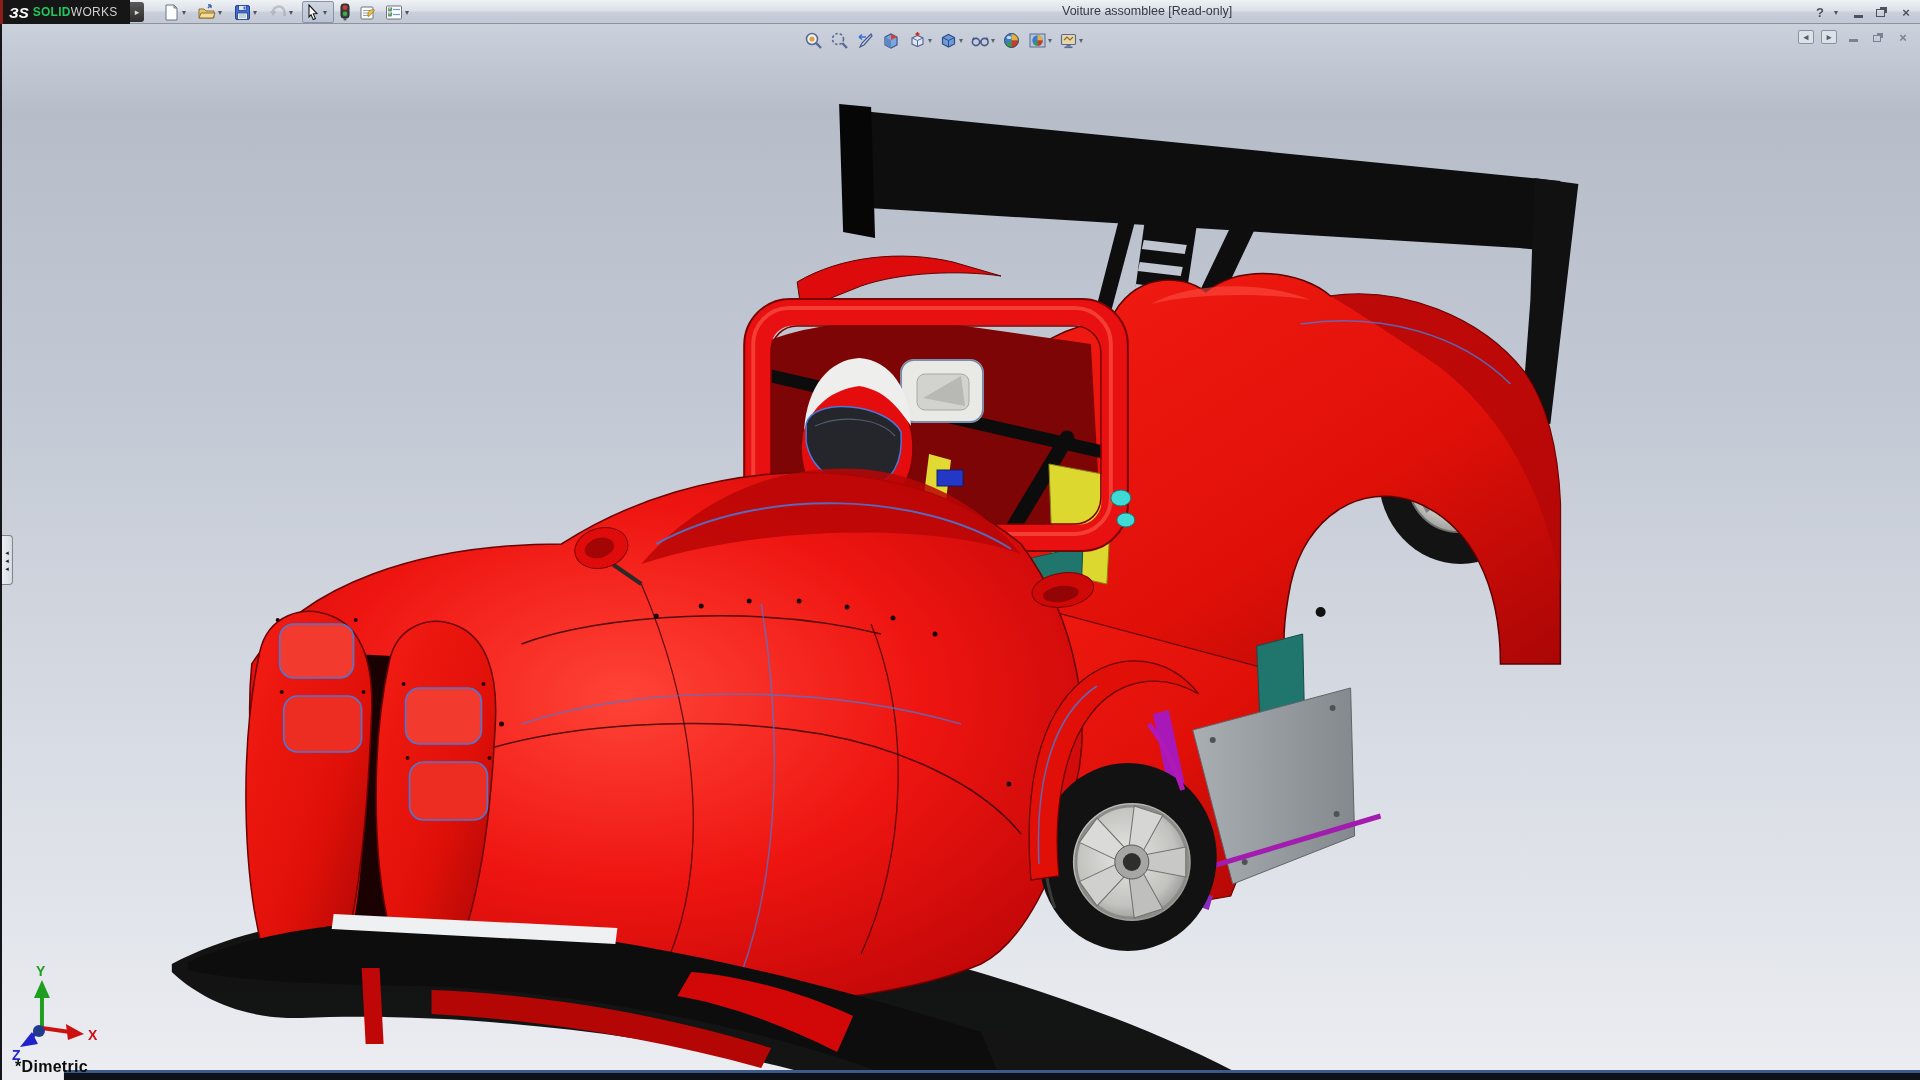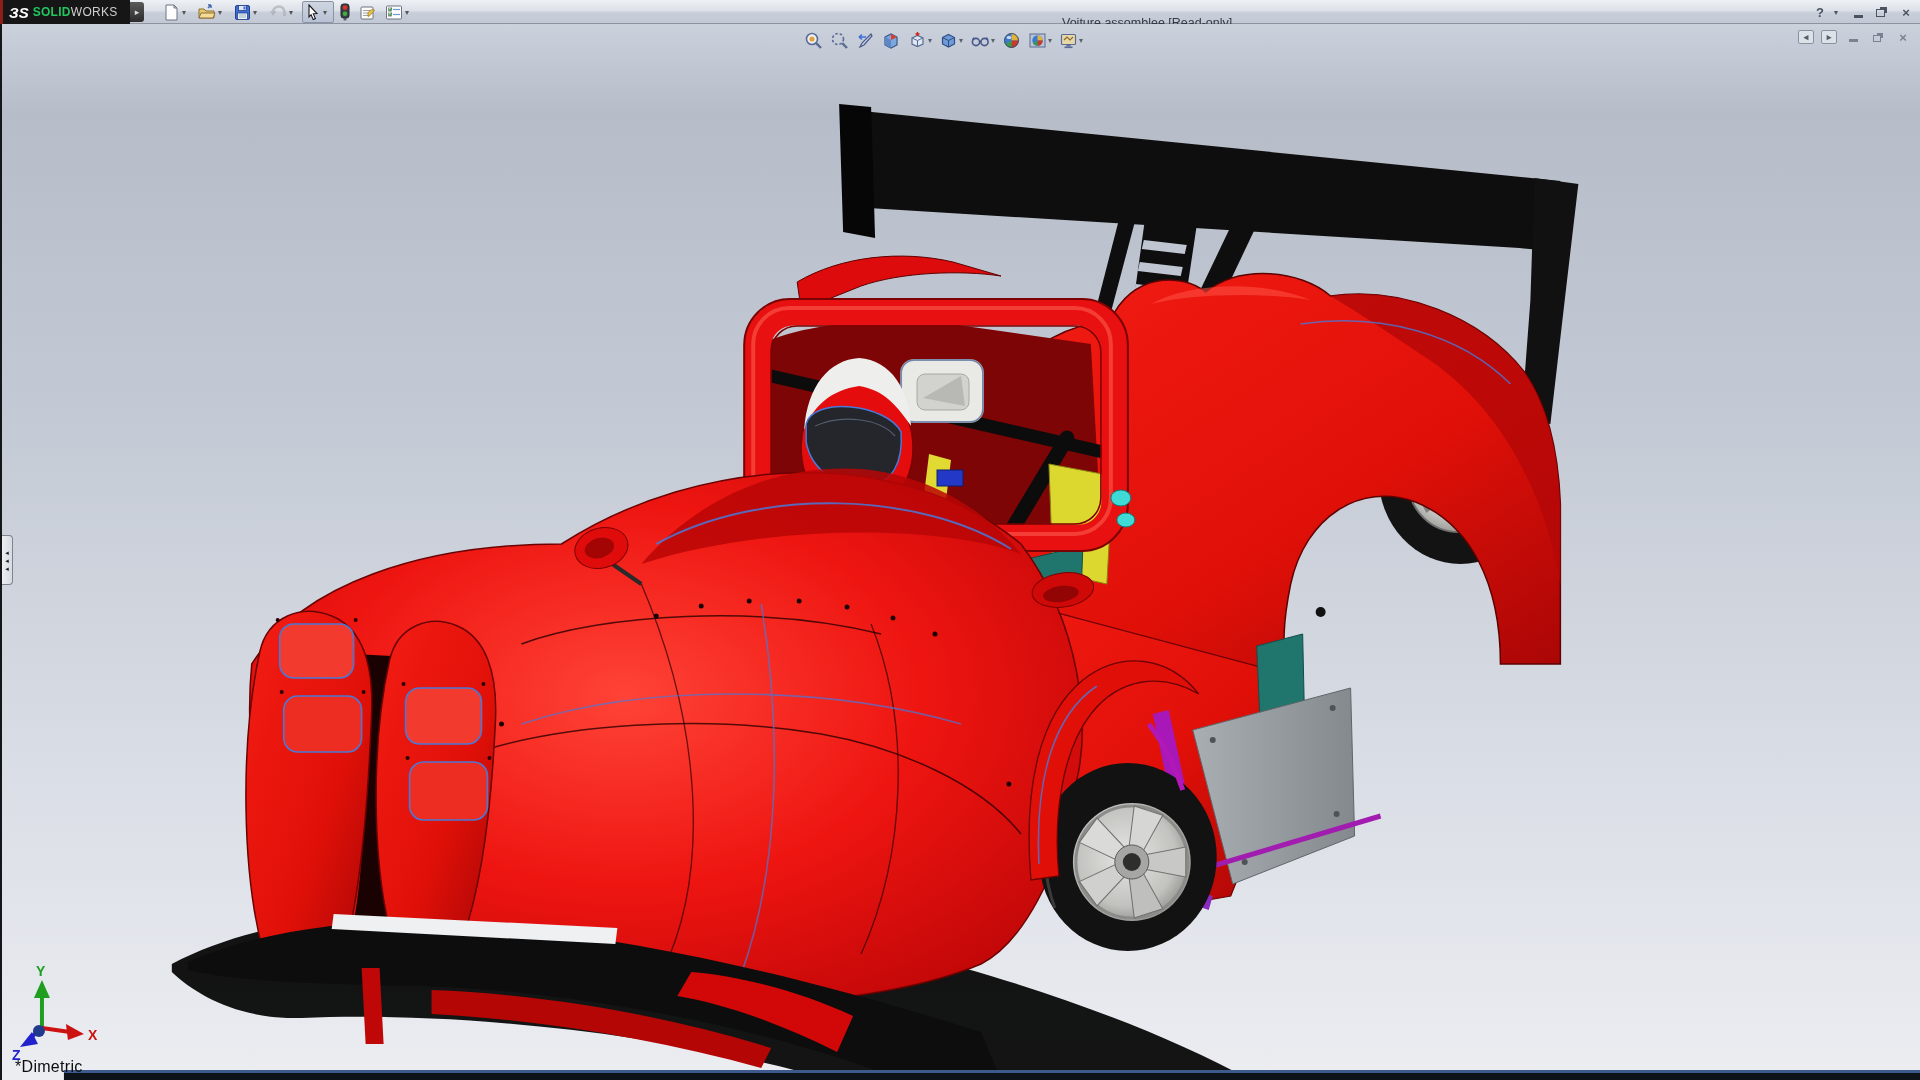--- a/index.html
+++ b/index.html
@@ -16,21 +16,21 @@
   .logo-bold { color:#22c55e; font-weight:bold; font-size:12px; letter-spacing:.3px; }
   .logo-light { color:#cfcfcf; font-size:12px; letter-spacing:.3px;text-align:right; }
   .logo-expand { position:absolute; left:130px; top:2px; width:14px; height:20px; background:linear-gradient(180deg,#5a5a5a,#2c2c2c);
     color:#ddd; font-size:9px; text-align:center; line-height:20px; border-radius:0 3px 3px 0; cursor:pointer; }
   .qat { position:absolute; left:160px; top:1px; height:22px; display:flex; align-items:center; }
   .tbtn { display:flex; align-items:center; height:22px; padding:0 2px; margin-right:2px; border:1px solid transparent; border-radius:2px; }
   .tbtn .dd { font-size:8px; color:#555; margin-left:2px; width:8px; }
   .tbtn.pressed { background:linear-gradient(180deg,#cfd6e2,#b8c2d4); border:1px solid #8b94a6; }
   .tbtn.disabled svg { opacity:.55; filter:grayscale(.6); }
   .tbtn svg { display:block; }
-  .win-title { position:absolute; left:1062px; top:16px; font-size:12.5px; color:#333a42; white-space:nowrap; }
+  .win-title { position:absolute; left:1062px; top:4px; font-size:12.5px; color:#333a42; white-space:nowrap; }
   .win-controls { position:absolute; right:4px; top:2px; height:20px; display:flex; align-items:center; gap:4px; }
   .wc { width:20px; height:18px; display:flex; align-items:center; justify-content:center; color:#4b5260; font-size:13px; font-weight:bold; }
   .wc-dd { width:10px; font-size:8px; color:#4b5260; }
   .wc .bar { width:9px; height:3px; background:#4b5260; margin-top:8px; }
   .wc .rest { width:9px; height:8px; border:1.5px solid #4b5260; box-shadow:3px -3px 0 -1px #4b5260; margin:2px 3px 0 0; }
 
   
   .viewport { position:absolute; top:24px; left:0; width:1920px; height:1056px;
     background:linear-gradient(180deg,#ccd2dc 0px,#c4cad6 26px,#b6bdc9 90px,#c3c9d4 380px,#d8dce4 720px,#ebedf1 1056px);
     border-left:2px solid #14161a; }
@@ -49,21 +49,21 @@
   .dc .bar { width:9px; height:3px; background:#7b London8290; background:#7b8290; margin-top:7px; }
   .dc .rest { width:8px; height:7px; border:1.5px solid #7b8290; box-shadow:3px -3px 0 -1px #7b8290; margin:2px 3px 0 0; }
   .dc.close { font-size:13px; color:#7b8290; }
 
   
   .feature-tab { position:absolute; left:0; top:511px; width:11px; height:50px; background:linear-gradient(90deg,#eceef2,#d6dae1);
     border:1px solid #7e8490; border-left:none; border-radius:0 4px 4px 0; display:flex; flex-direction:column;
     align-items:center; justify-content:center; gap:1px; cursor:pointer; }
   .feature-tab span { font-size:7px; line-height:7px; color:#222; }
 
-  .orientation-label { position:absolute; left:13px; top:1034px; font-size:16px; font-weight:normal; color:#0c0c0c; letter-spacing:.3px; }
+  .orientation-label { position:absolute; left:13px; top:1034px; font-size:16px; font-weight:bold; color:#0c0c0c; letter-spacing:.3px; }
 </style>
 </head>
 <body>
 
 <div class="app">
 
   <div class="titlebar">
     <div class="logo-block">
       <span class="logo-glyph">ЗS</span>
       <span class="logo-bold">SOLID</span>

